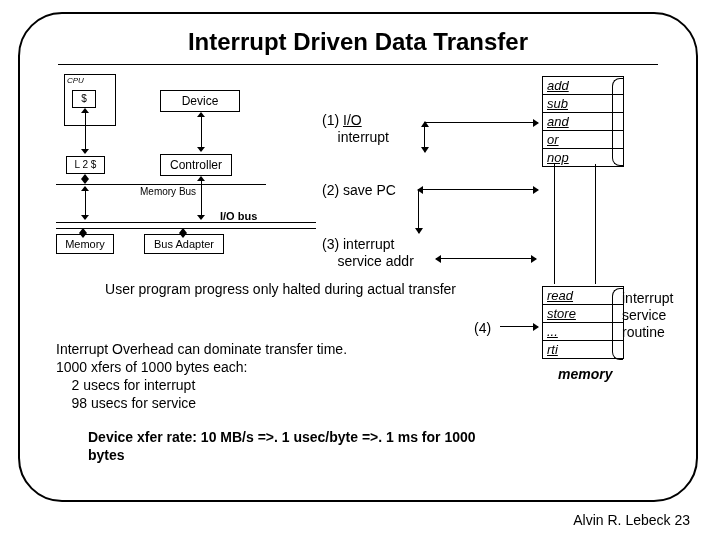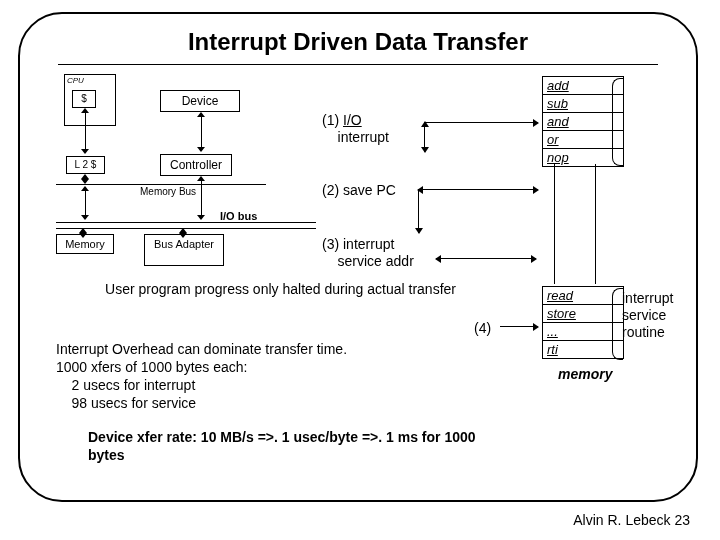--- a/index.html
+++ b/index.html
@@ -44,21 +44,21 @@
     font-size: 12px;
     box-sizing: border-box;
   }
   .cpu-box { left: 44px; top: 60px; width: 52px; height: 52px; }
   .cpu-lbl { left: 47px; top: 62px; font-size: 8px; font-style: italic; }
   .cache-box { left: 52px; top: 76px; width: 24px; height: 18px; line-height:16px; font-size:10px; }
   .device-box { left: 140px; top: 76px; width: 80px; height: 22px; line-height:20px; }
   .l2-box { left: 46px; top: 142px; width: 39px; height: 18px; line-height:16px; font-size:10px; }
   .controller-box { left: 140px; top: 140px; width: 72px; height: 22px; line-height:20px; }
   .memory-box { left: 36px; top: 220px; width: 58px; height: 20px; line-height:18px; font-size:11px; }
-  .busadapter-box { left: 124px; top: 220px; width: 80px; height: 32px; line-height:18px; font-size:11px; }
+  .busadapter-box { left: 124px; top: 220px; width: 80px; height: 20px; line-height:18px; font-size:11px; }
   .membus-lbl { left: 96px; top: 172px; font-size: 10px; margin-left: 24px; }
   .iobus-lbl { left: 200px; top: 196px; font-size: 11px; font-weight: bold; }
 
   
   .hline { position:absolute; height:0; border-top:1.5px solid #000; }
   .memory-bus-line { left:36px; top:170px; width:210px; }
   .io-bus-top { left:36px; top:208px; width:260px; }
   .io-bus-bot { left:36px; top:214px; width:260px; }
 
   

